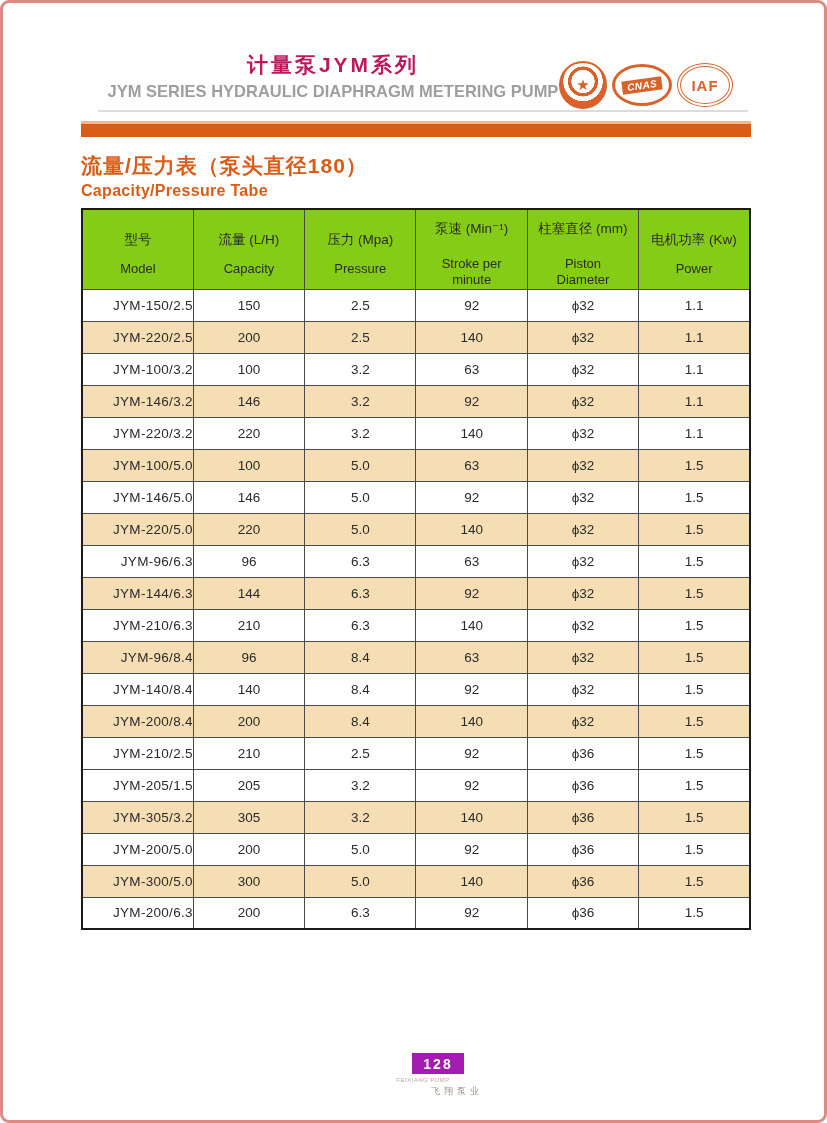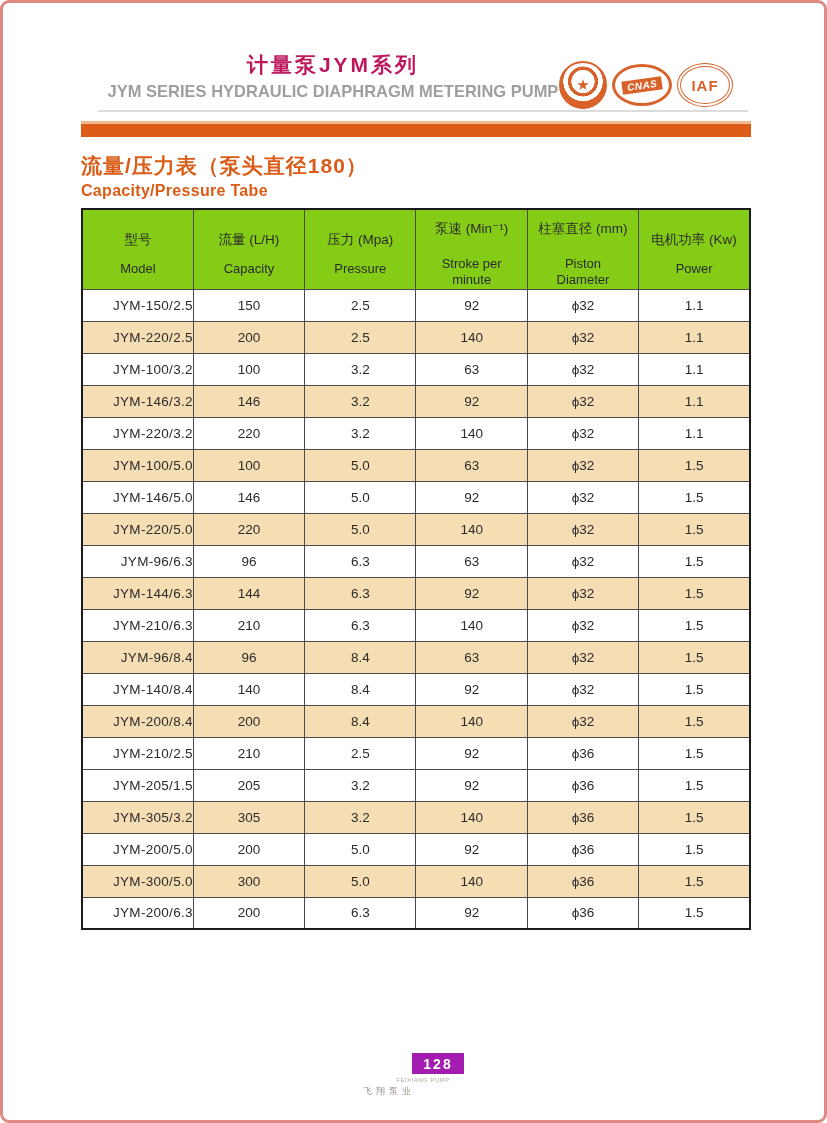--- a/index.html
+++ b/index.html
@@ -49,21 +49,21 @@
   tbody td { height:32px; font-size:13.5px; background:#fff; }
   tbody tr.tan td { background:#f6deb4; }
   tbody td.model-cell { text-align:right; padding-left:27px; letter-spacing:.3px; }
 
   
   .page-badge { position:absolute; top:1050px; left:409px; width:52px; height:21px;
     background:#a21caf; color:#fff; font-size:14px; font-weight:bold; letter-spacing:2px;
     display:flex; align-items:center; justify-content:center; }
   .brand-en { position:absolute; top:1074px; left:360px; width:120px; text-align:center;
     font-size:6px; color:#b5aaa0; letter-spacing:.5px; }
-  .brand-cn { position:absolute; top:1082px; left:360px; width:120px; text-align:left;
+  .brand-cn { position:absolute; top:1082px; left:360px; width:120px; text-align:right;
     font-size:9px; color:#9c9288; letter-spacing:4px; }
 </style>
 </head>
 <body>
 
 <div class="page">
 
   <div class="header-title">计量泵JYM系列</div>
   <div class="header-subtitle">JYM SERIES HYDRAULIC DIAPHRAGM METERING PUMP</div>
 

